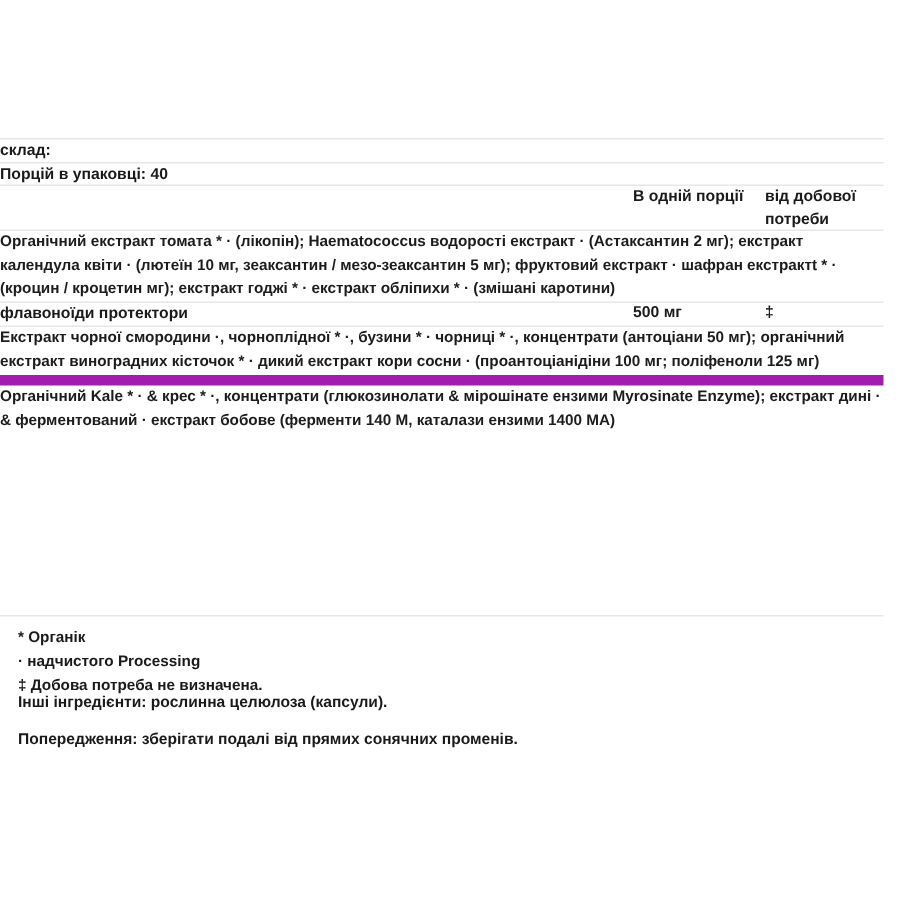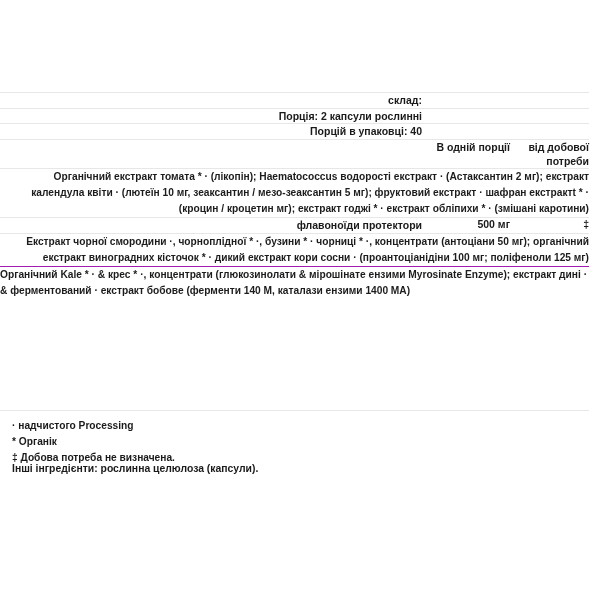--- a/index.html
+++ b/index.html
@@ -34,21 +34,20 @@
   }
 
   .facts td {
     padding: 0;
     vertical-align: top;
   }
 
   
   .rule-row > td {
     border-top: 1px solid #e7e7e7;
-    text-align: right;
   }
 
   .c-name  { width: 422px; }
   .c-amt   { width: 88px; }
   .c-dv    { width: 79px; }
 
   .cell-pad {
     padding: 8px 10px 8px 12px;
     font-size: 10.5px;
     line-height: 1.45;
@@ -132,25 +131,20 @@
         <col class="c-dv">
     </colgroup>
     <tbody>
 
       <tr class="rule-row">
         <td class="meta-cell bold">склад:</td>
         <td class="blank-cell"></td>
         <td class="blank-cell"></td>
       </tr>
 
-      <tr class="rule-row">
-        <td class="meta-cell bold">Порція: 2 капсули рослинні</td>
-        <td class="blank-cell"></td>
-        <td class="blank-cell"></td>
-      </tr>
 
       <tr class="rule-row">
         <td class="meta-cell bold">Порцій в упаковці: 40</td>
         <td class="blank-cell"></td>
         <td class="blank-cell"></td>
       </tr>
 
       <tr class="rule-row">
         <td class="hdr-cell"></td>
         <td class="hdr-cell">В одній порції</td>
@@ -164,28 +158,29 @@
       <tr class="rule-row">
         <td class="cell-pad bold">флавоноїди протектори</td>
         <td class="amount-cell">500 мг</td>
         <td class="dv-cell">‡</td>
       </tr>
       <tr class="rule-row">
         <td class="desc-cell" colspan="3">Екстракт чорної смородини ·, чорноплідної * ·, бузини * · чорниці * ·, концентрати (антоціани 50 мг); органічний екстракт виноградних кісточок * · дикий екстракт кори сосни · (проантоціанідіни 100 мг; поліфеноли 125 мг)</td>
       </tr>
 
       <tr>
-        <td class="desc-cell" colspan="3" style="border-top:1px solid #a21caf;">Органічний Kale * · &amp; крес * ·, концентрати (глюкозинолати &amp; мірошінате ензими Myrosinate Enzyme); екстракт дині · &amp; ферментований · екстракт бобове (ферменти 140 М, каталази ензими 1400 МА)</td>
+        <td class="desc-cell" colspan="3" style="border-top:7px solid #a21caf;">Органічний Kale * · &amp; крес * ·, концентрати (глюкозинолати &amp; мірошінате ензими Myrosinate Enzyme); екстракт дині · &amp; ферментований · екстракт бобове (ферменти 140 М, каталази ензими 1400 МА)</td>
       </tr>
 
     </tbody>
   </table>
 
   <div class="footnotes">
+    <div>* Органік</div>
     <div>· надчистого Processing</div>
-    <div>* Органік</div>
     <div>‡ Добова потреба не визначена.</div>
   </div>
 
   <div class="tail tail-other">Інші інгредієнти: рослинна целюлоза (капсули).</div>
 
+  <div class="tail tail-warn">Попередження: зберігати подалі від прямих сонячних променів.</div>
 
 </div>
 
 </body></html>

